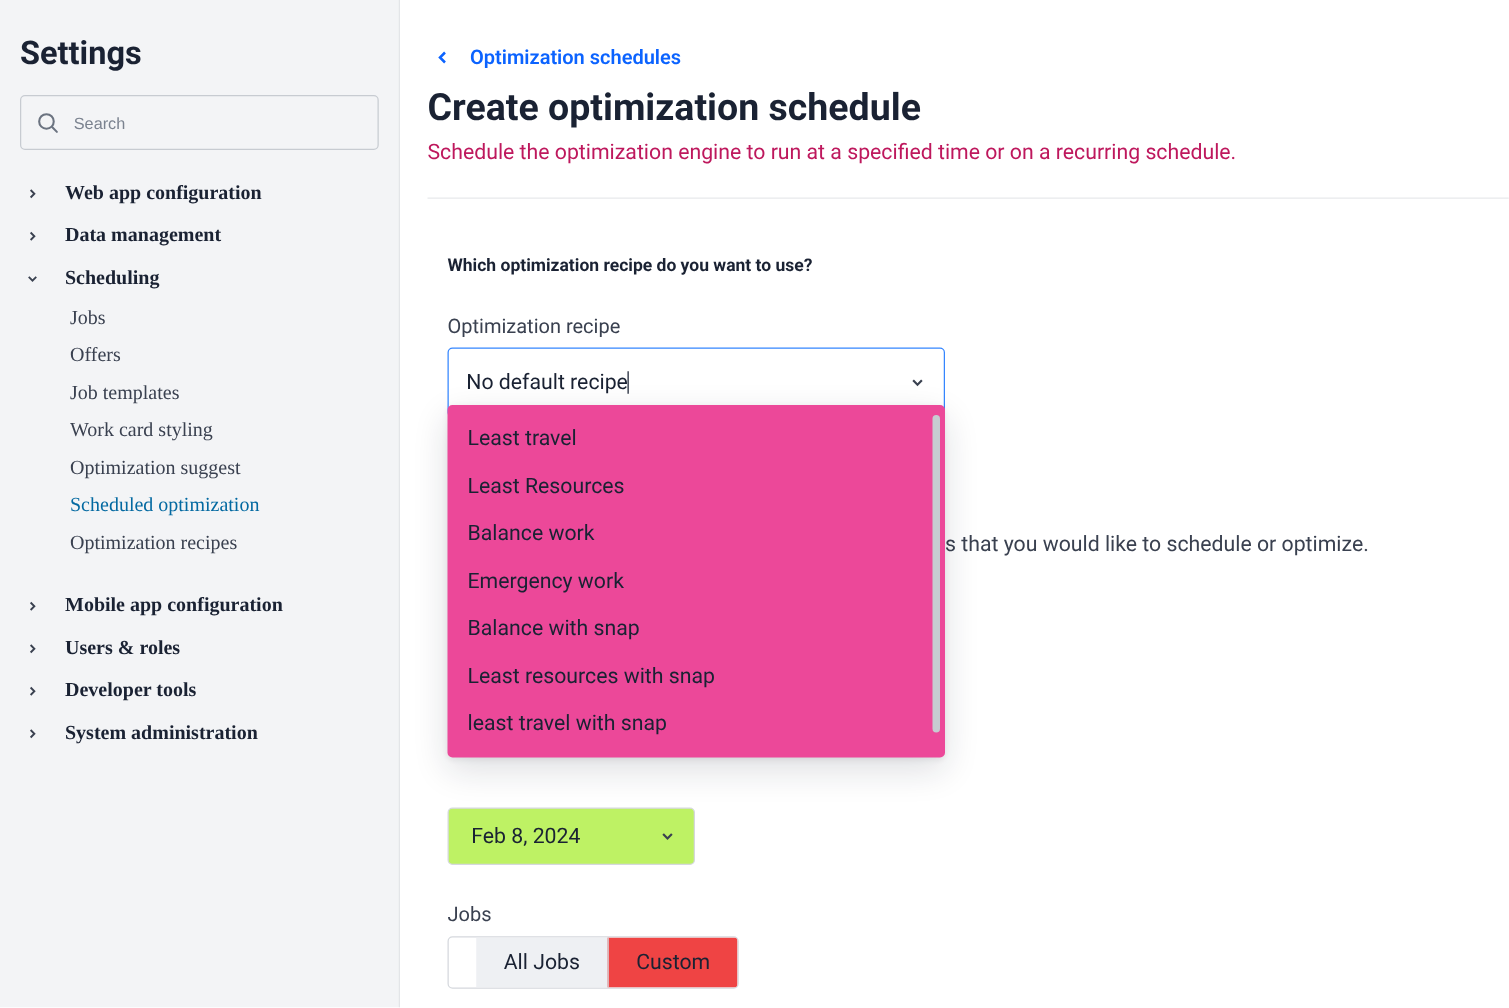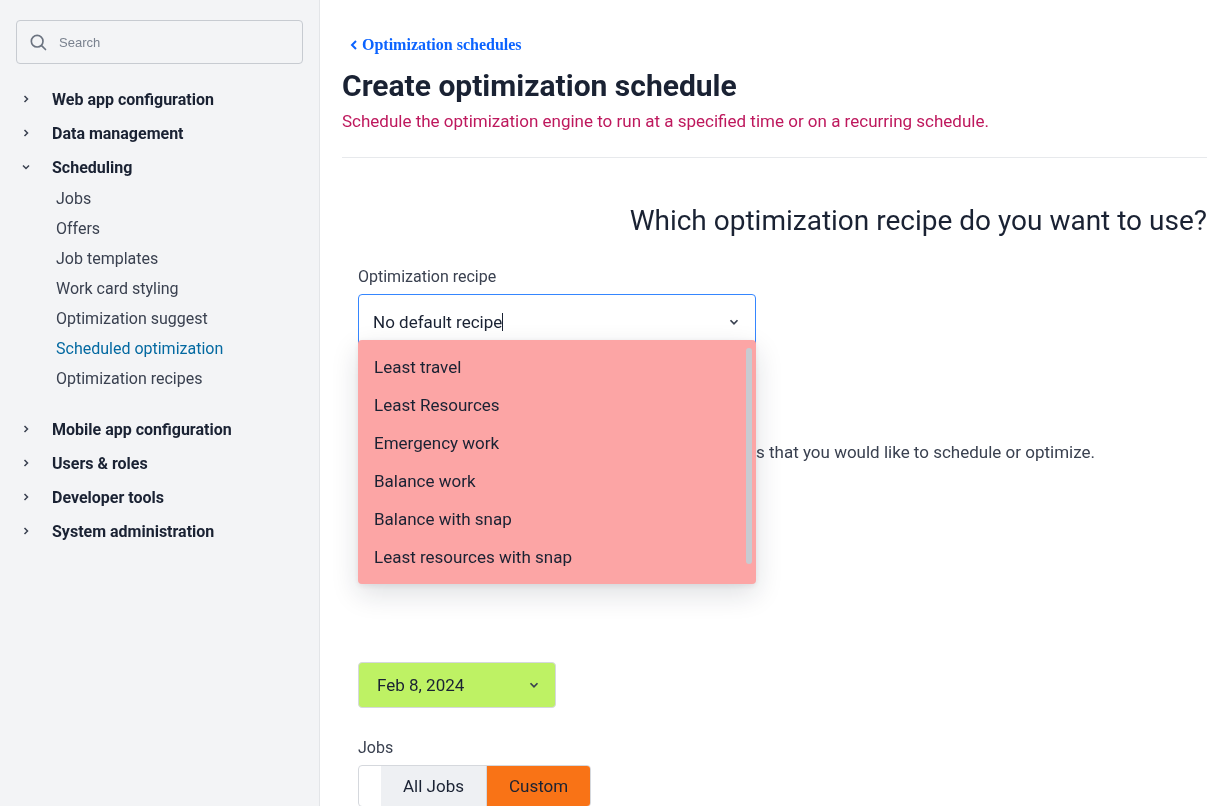--- a/index.html
+++ b/index.html
@@ -43,21 +43,21 @@
       width: 100%;
       height: 44px;
       background: transparent;
       border: 1px solid #c7cbd1;
       border-radius: 4px;
       padding: 0 12px 0 42px;
       font-size: 13px;
       color: #1a2233;
     }
     .search-input::placeholder { color: #7a828f; }
-    .nav { margin-top: 8px; }
+    .nav { margin-top: 8px; font-family: Liberation Serif, serif; }
     .nav-row {
       display: flex;
       align-items: center;
       min-height: 34px;
       padding: 0 4px;
       font-size: 16px;
       font-weight: 700;
       color: #1a2233;
       cursor: pointer;
     }
@@ -87,52 +87,51 @@
     
     .main {
       flex: 1;
       padding: 28px 0 0 0;
       overflow: auto;
     }
     .main-inner { padding: 0 0 40px 0; }
     .breadcrumb {
       display: flex;
       align-items: center;
+      gap: 14px;
       padding: 8px 0 8px 8px;
       color: #0b63ff;
       font-size: 16px;
       font-weight: 600;
       cursor: pointer;
       margin-bottom: 4px;
-      font-family: Liberation Serif, serif;
     }
     .breadcrumb .back-chev { display:flex; align-items:center; }
     .page-title {
       font-size: 30px;
       font-weight: 700;
       color: #1a2233;
       margin: 6px 0 8px 0;
     }
     .page-sub {
       font-size: 17px;
       color: #be185d;
       margin-bottom: 26px;
     }
     hr.div {
       border: none;
       border-top: 1px solid #e7e9ec;
       margin: 0 0 46px 0;
     }
     .section { padding: 0 0 0 16px; }
     .section-heading {
-      font-size: 28px;
-      font-weight: 400;
+      font-size: 14px;
+      font-weight: 700;
       color: #1a2233;
       margin-bottom: 30px;
-      text-align: right;
     }
     .field-label {
       font-size: 16px;
       color: #3a4150;
       margin-bottom: 8px;
     }
     .combo-wrap { position: relative; width: 398px; }
     .combobox {
       display: flex;
       align-items: center;
@@ -154,21 +153,21 @@
       top: 1px;
       bottom: 1px;
       width: 1px;
       background: #1a2233;
     }
     .dropdown-panel {
       position: absolute;
       top: 46px;
       left: 0;
       width: 398px;
-      background: #fca5a5;
+      background: #ec4899;
       border-radius: 4px;
       box-shadow: 0 10px 28px rgba(20,30,50,0.14), 0 2px 6px rgba(20,30,50,0.08);
       padding: 8px 0;
       z-index: 20;
     }
     .dropdown-scroll {
       position: absolute;
       right: 4px;
       top: 8px;
       bottom: 20px;
@@ -207,33 +206,34 @@
       display: inline-flex;
       border: 1px solid #d5d8dd;
       border-radius: 4px;
       overflow: hidden;
       padding-left: 22px;
     }
     .pill {
       padding: 10px 22px;
       font-size: 17px;
       color: #1a2233;
-      background: #f97316;
+      background: #ef4444;
       cursor: pointer;
     }
     .pill + .pill { border-left: 1px solid #d5d8dd; }
     .pill.active { background: #eef0f3; }
 
     
     svg { display:block; }
   </style>
 </head>
 <body>
 
 <aside class="sidebar">
+  <h1>Settings</h1>
 
   <div class="search-wrap">
     <span class="search-icon">
       <svg width="20" height="20" viewBox="0 0 24 24" fill="none" stroke="currentColor" stroke-width="2" stroke-linecap="round">
           <circle cx="11" cy="11" r="7"></circle>
           <line x1="21" y1="21" x2="16.65" y2="16.65"></line>
         </svg>
     </span>
     <input class="search-input" placeholder="Search" style="">
   </div>
@@ -346,24 +346,25 @@
           <span>
             <svg width="14" height="14" viewBox="0 0 24 24" fill="none" stroke="#3a4150" stroke-width="3">
                 <polyline points="6 9 12 15 18 9"></polyline>
               </svg>
           </span>
         </div>
 
         <div class="dropdown-panel">
           <div class="opt">Least travel</div>
           <div class="opt">Least Resources</div>
+          <div class="opt">Balance work</div>
           <div class="opt">Emergency work</div>
-          <div class="opt">Balance work</div>
           <div class="opt">Balance with snap</div>
           <div class="opt">Least resources with snap</div>
+          <div class="opt">least travel with snap</div>
           <div class="dropdown-scroll"></div>
         </div>
 
         <div style="position:absolute; top:124px; left:398px; white-space:nowrap;" class="behind-text">s that you would like to schedule or optimize.</div>
       </div>
 
       <div style="height:312px;"></div>
 
       <div class="date-field">
         <span>Feb 8, 2024</span>

